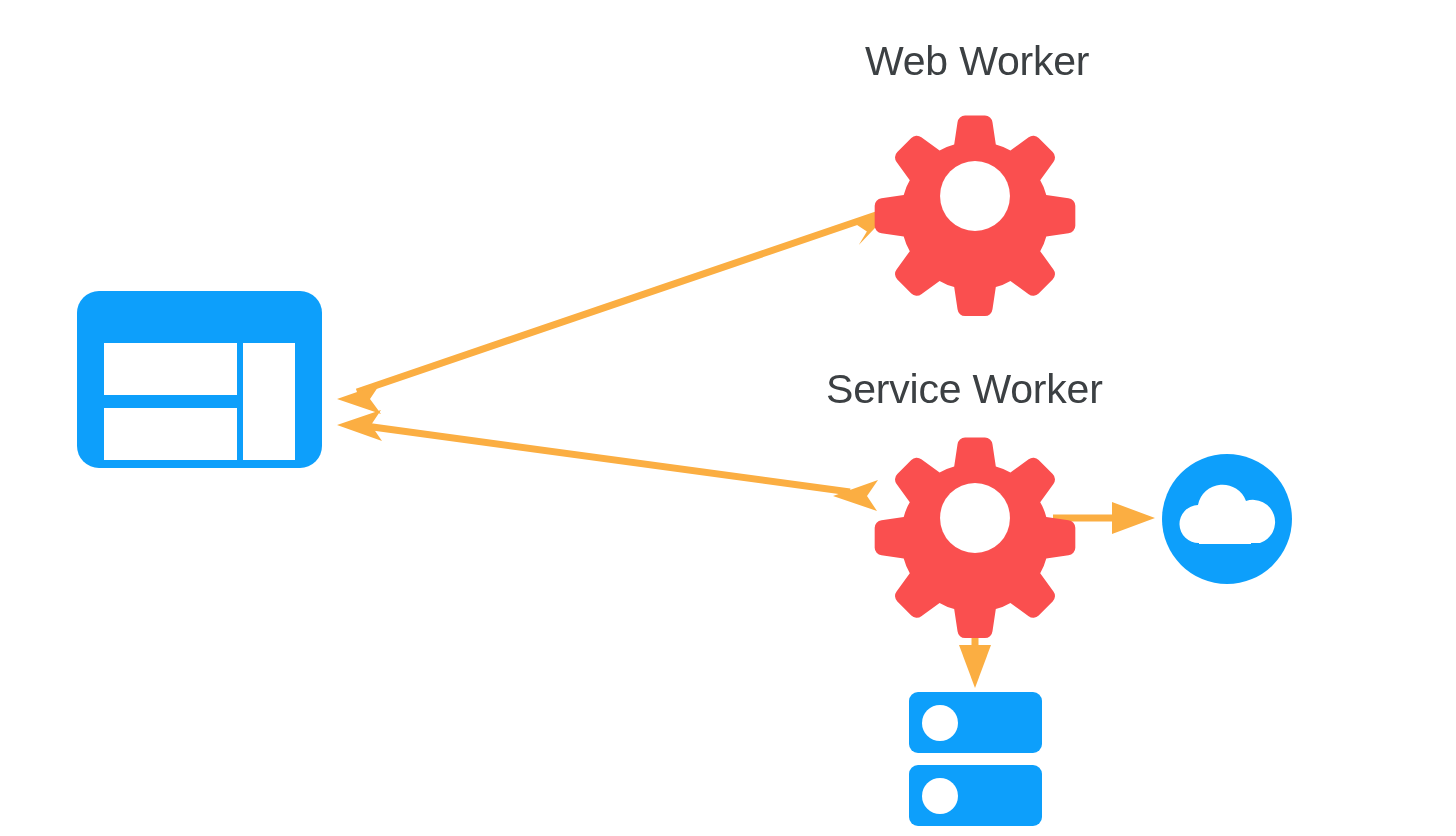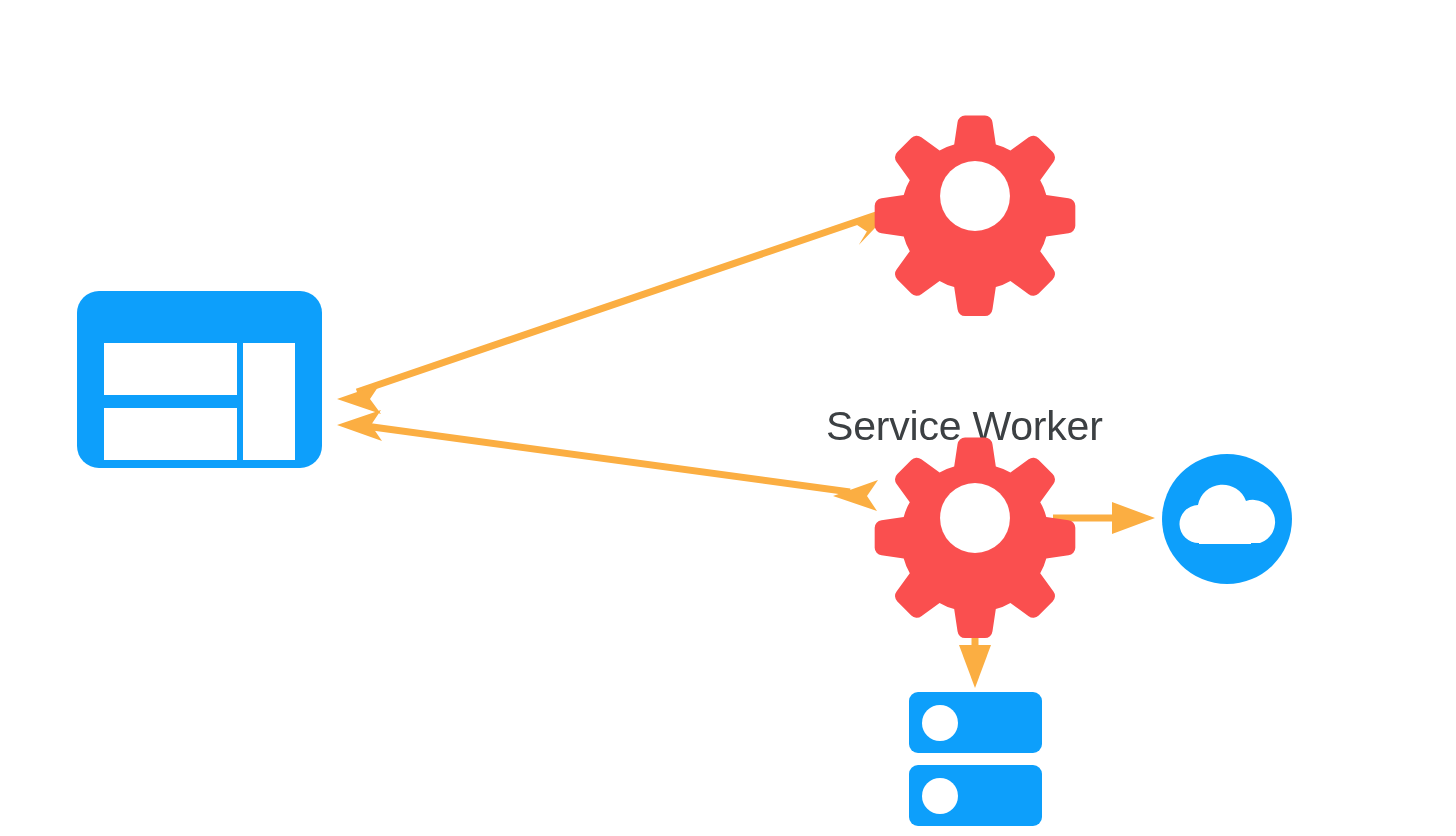--- a/index.html
+++ b/index.html
@@ -43,33 +43,33 @@
     font-size: 41px;
   }
   #label-service-worker {
     left: 0;
     top: 366px;
     width: 1456px;
     text-align: left;
     padding-left: 826px;
     box-sizing: border-box;
     font-size: 41px;
-    margin-top: 37px;
   }
   #label-window-page {
     left: 74px;
     top: 492px;
     font-size: 41px;
   }
 </style>
 </head>
 <body>
 
 <div id="canvas">
 
+  <div class="node-label" id="label-web-worker">Web Worker</div>
 
   <div class="node-label" id="label-service-worker">Service Worker</div>
 
 
   <svg class="diagram-svg" viewBox="0 0 1456 836" xmlns="http://www.w3.org/2000/svg">
 
     
 
       Web Worker  (bidirectional) --&gt;
     <g>

